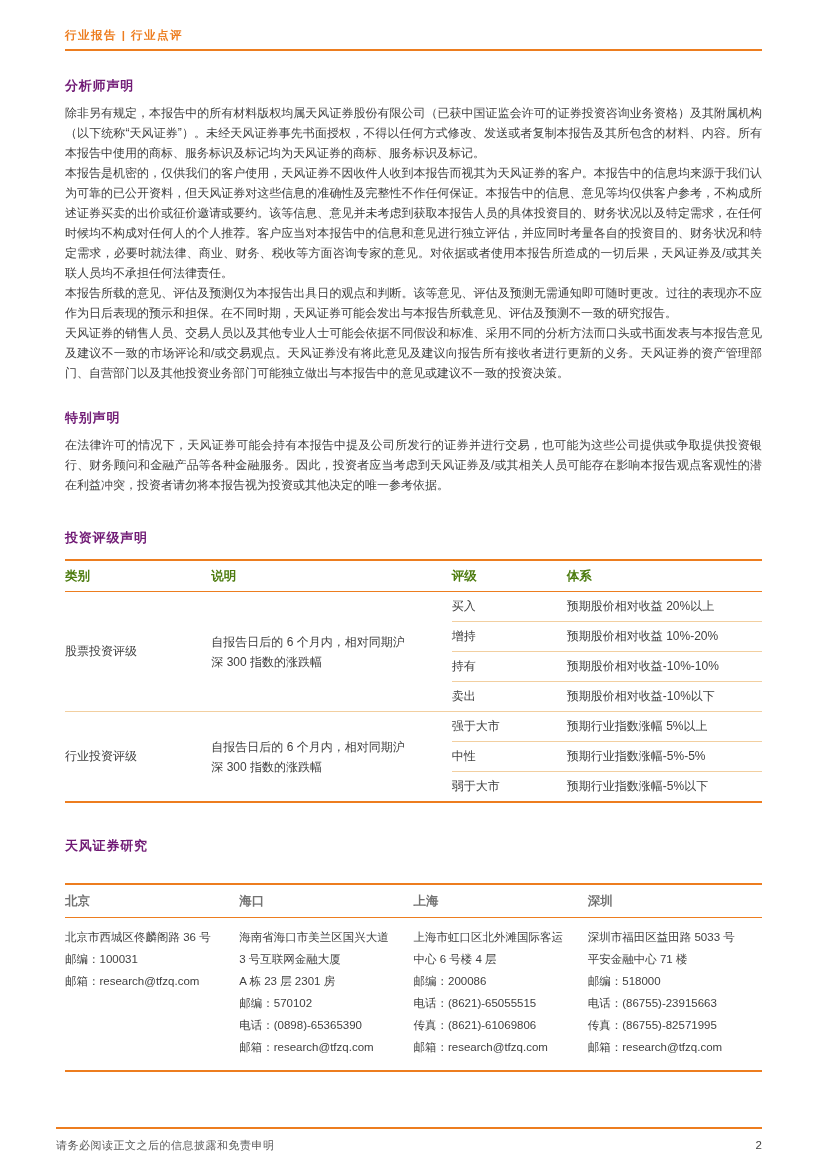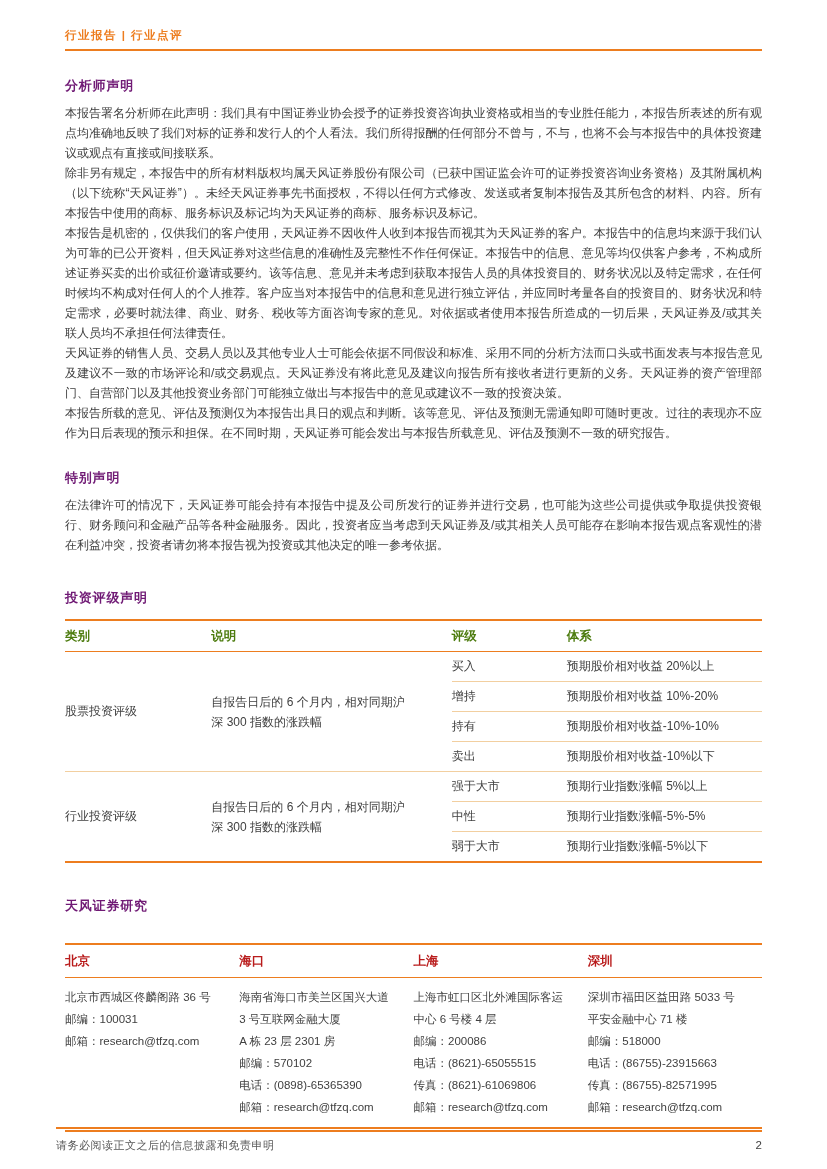--- a/index.html
+++ b/index.html
@@ -30,21 +30,21 @@
   table.rating-table th { color:#4d7c0f; font-size:12.5px; font-weight:bold; text-align:left;
                           padding:7px 0 6px 0; border-bottom:1.5px solid #ED7D1F; }
   table.rating-table td { font-size:12px; color:#404040; padding:6px 0;
                           border-bottom:1px solid #F2CFA0; vertical-align:middle; }
   table.rating-table td.cat { padding-right:10px; }
   table.rating-table td.desc { line-height:20px; padding-right:40px; }
 
   
   table.offices-table { width:100%; border-collapse:collapse; margin-top:28px;
                         border-top:2px solid #ED7D1F; border-bottom:2px solid #ED7D1F; }
-  table.offices-table th { color:#b91c1c; font-size:12.5px; font-weight:bold; text-align:left;
+  table.offices-table th { color:#737373; font-size:12.5px; font-weight:bold; text-align:left;
                            padding:8px 0 7px 0; border-bottom:1.5px solid #ED7D1F; }
   table.offices-table td { vertical-align:top; padding:8px 16px 12px 0; }
   .office-line { font-size:11.5px; color:#404040; line-height:22px; }
 
   
   .footer { position:absolute; left:56px; right:65px; bottom:16px;
             border-top:2px solid #ED7D1F; padding-top:9px;
             display:flex; justify-content:space-between; align-items:baseline; }
   .footer-note { font-size:11px; color:#595959; letter-spacing:0.5px; }
   .footer-page { font-size:11.5px; color:#404040; }
@@ -52,26 +52,25 @@
 </head>
 <body>
 
 <div class="page">
 
   <div class="header">
     <div class="breadcrumb">行业报告 | 行业点评</div>
   </div>
 
   <div class="sec-title">分析师声明</div>
-  <p class="body-text">本报告署名分析师在此声明：我们具有中国证券业协会授予的证券投资咨询执业资格或相当的专业胜任能力，本报告所表述的所有观点均准确地反映了我们对标的证券和发行人的个人看法。我们所得报酬的任何部分不曾与，不与，也将不会与本报告中的具体投资建议或观点有直接或间接联系。</p>
 
   <p class="body-text">除非另有规定，本报告中的所有材料版权均属天风证券股份有限公司（已获中国证监会许可的证券投资咨询业务资格）及其附属机构（以下统称“天风证券”）。未经天风证券事先书面授权，不得以任何方式修改、发送或者复制本报告及其所包含的材料、内容。所有本报告中使用的商标、服务标识及标记均为天风证券的商标、服务标识及标记。</p>
   <p class="body-text">本报告是机密的，仅供我们的客户使用，天风证券不因收件人收到本报告而视其为天风证券的客户。本报告中的信息均来源于我们认为可靠的已公开资料，但天风证券对这些信息的准确性及完整性不作任何保证。本报告中的信息、意见等均仅供客户参考，不构成所述证券买卖的出价或征价邀请或要约。该等信息、意见并未考虑到获取本报告人员的具体投资目的、财务状况以及特定需求，在任何时候均不构成对任何人的个人推荐。客户应当对本报告中的信息和意见进行独立评估，并应同时考量各自的投资目的、财务状况和特定需求，必要时就法律、商业、财务、税收等方面咨询专家的意见。对依据或者使用本报告所造成的一切后果，天风证券及/或其关联人员均不承担任何法律责任。</p>
+  <p class="body-text">本报告所载的意见、评估及预测仅为本报告出具日的观点和判断。该等意见、评估及预测无需通知即可随时更改。过往的表现亦不应作为日后表现的预示和担保。在不同时期，天风证券可能会发出与本报告所载意见、评估及预测不一致的研究报告。</p>
   <p class="body-text">天风证券的销售人员、交易人员以及其他专业人士可能会依据不同假设和标准、采用不同的分析方法而口头或书面发表与本报告意见及建议不一致的市场评论和/或交易观点。天风证券没有将此意见及建议向报告所有接收者进行更新的义务。天风证券的资产管理部门、自营部门以及其他投资业务部门可能独立做出与本报告中的意见或建议不一致的投资决策。</p>
-  <p class="body-text">本报告所载的意见、评估及预测仅为本报告出具日的观点和判断。该等意见、评估及预测无需通知即可随时更改。过往的表现亦不应作为日后表现的预示和担保。在不同时期，天风证券可能会发出与本报告所载意见、评估及预测不一致的研究报告。</p>
 
   <div class="sec-title">特别声明</div>
   <p class="body-text">在法律许可的情况下，天风证券可能会持有本报告中提及公司所发行的证券并进行交易，也可能为这些公司提供或争取提供投资银行、财务顾问和金融产品等各种金融服务。因此，投资者应当考虑到天风证券及/或其相关人员可能存在影响本报告观点客观性的潜在利益冲突，投资者请勿将本报告视为投资或其他决定的唯一参考依据。</p>
 
   <div class="sec-title big-gap">投资评级声明</div>
   <table class="rating-table">
     <colgroup>
       <col style="width:21%">
         <col style="width:34.5%">
         <col style="width:16.5%">

